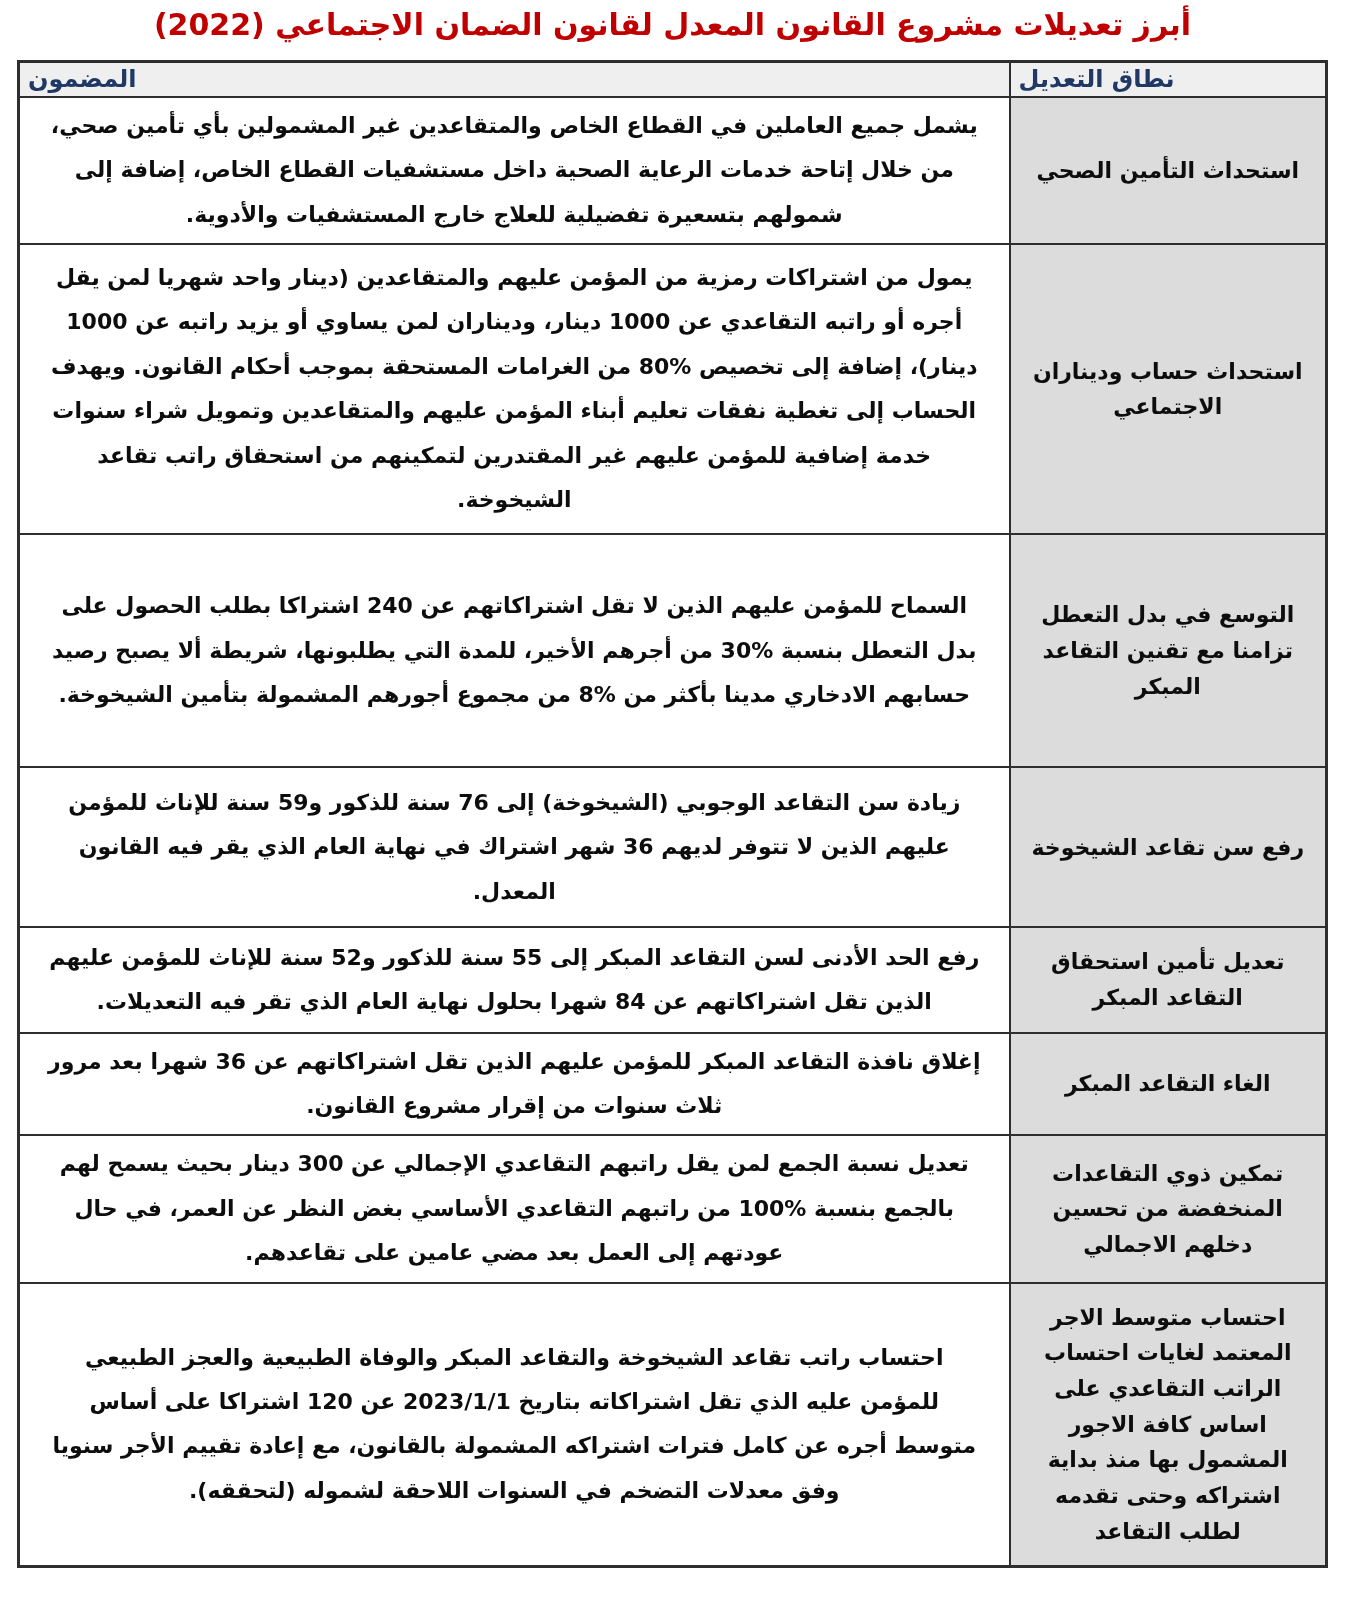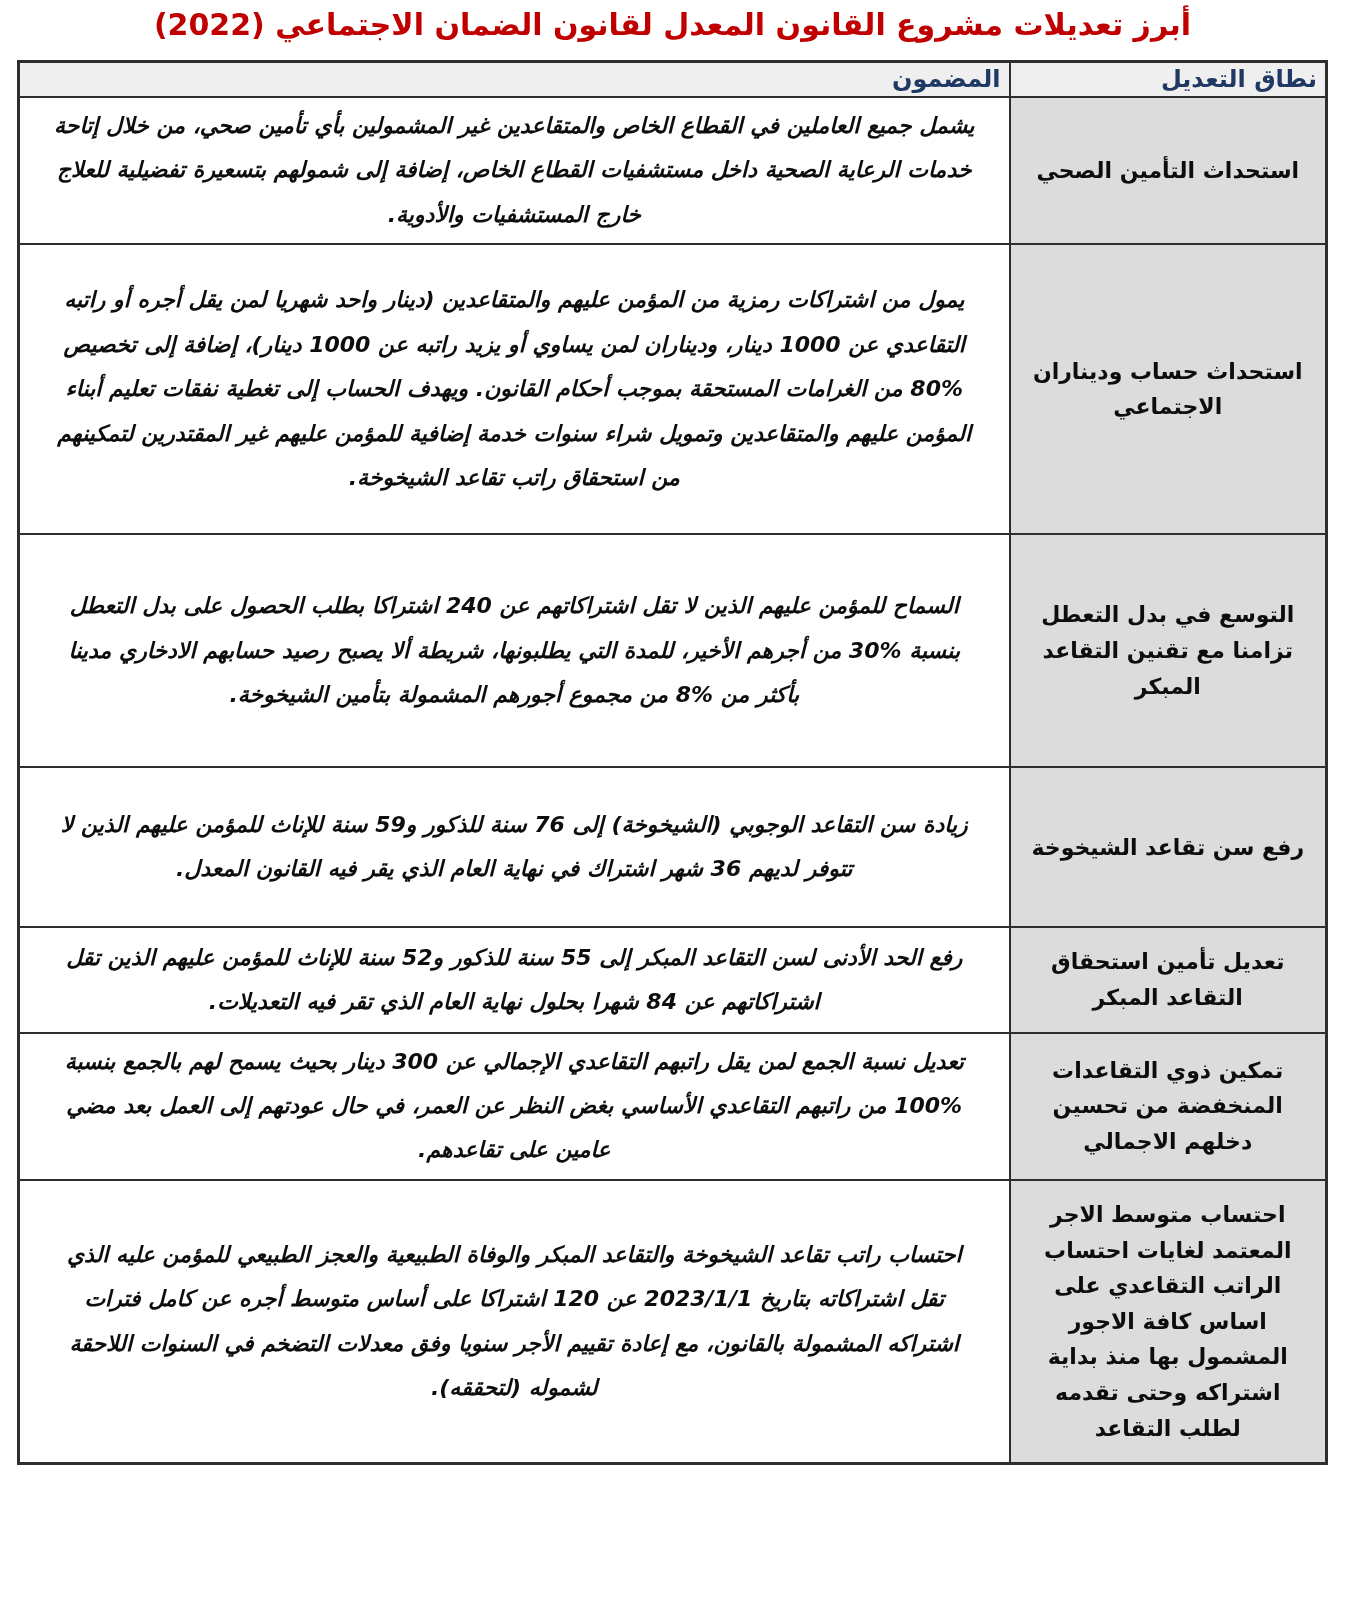--- a/index.html
+++ b/index.html
@@ -39,37 +39,36 @@
     border:2px solid var(--border-color);
     vertical-align:middle;
     font-weight:bold;
     color:#0d0d0d;
   }
   thead th{
     height:36px;
     background:var(--header-bg);
     color:var(--header-text);
     font-size:24px;
-    text-align:right;
+    text-align:left;
     padding:2px 8px;
   }
   td.scope-cell{
     background:var(--scope-bg);
     text-align:center;
     font-size:22px;
     line-height:1.62;
     padding:16px 12px;
   }
   td.content-cell{
     background:#ffffff;
     text-align:center;
     font-size:22px;
     line-height:2.02;
     padding:6px 28px;
-    font-style:italic;
   }
   tr.r1{height:144px;}
   tr.r2{height:290px;}
   tr.r3{height:118px;}
   tr.r4{height:233px;}
   tr.r5{height:160px;}
   tr.r6{height:93px;}
   tr.r7{height:94px;}
   tr.r8{height:136px;}
   tr.r9{height:221px;}
@@ -104,20 +103,24 @@
       <td class="content-cell">السماح للمؤمن عليهم الذين لا تقل اشتراكاتهم عن 240 اشتراكا بطلب الحصول على بدل التعطل بنسبة %30 من أجرهم الأخير، للمدة التي يطلبونها، شريطة ألا يصبح رصيد حسابهم الادخاري مدينا بأكثر من %8 من مجموع أجورهم المشمولة بتأمين الشيخوخة.</td>
     </tr>
     <tr class="r5">
       <td class="scope-cell">رفع سن تقاعد الشيخوخة</td>
       <td class="content-cell">زيادة سن التقاعد الوجوبي (الشيخوخة) إلى 76 سنة للذكور و59 سنة للإناث للمؤمن عليهم الذين لا تتوفر لديهم 36 شهر اشتراك في نهاية العام الذي يقر فيه القانون المعدل.</td>
     </tr>
     <tr class="r6">
       <td class="scope-cell">تعديل تأمين استحقاق التقاعد المبكر</td>
       <td class="content-cell">رفع الحد الأدنى لسن التقاعد المبكر إلى 55 سنة للذكور و52 سنة للإناث للمؤمن عليهم الذين تقل اشتراكاتهم عن 84 شهرا بحلول نهاية العام الذي تقر فيه التعديلات.</td>
     </tr>
+    <tr class="r7">
+      <td class="scope-cell">الغاء التقاعد المبكر</td>
+      <td class="content-cell">إغلاق نافذة التقاعد المبكر للمؤمن عليهم الذين تقل اشتراكاتهم عن 36 شهرا بعد مرور ثلاث سنوات من إقرار مشروع القانون.</td>
+    </tr>
     <tr class="r8">
       <td class="scope-cell">تمكين ذوي التقاعدات المنخفضة من تحسين دخلهم الاجمالي</td>
       <td class="content-cell">تعديل نسبة الجمع لمن يقل راتبهم التقاعدي الإجمالي عن 300 دينار بحيث يسمح لهم بالجمع بنسبة %100 من راتبهم التقاعدي الأساسي بغض النظر عن العمر، في حال عودتهم إلى العمل بعد مضي عامين على تقاعدهم.</td>
     </tr>
     <tr class="r9">
       <td class="scope-cell">احتساب متوسط الاجر المعتمد لغايات احتساب الراتب التقاعدي على اساس كافة الاجور المشمول بها منذ بداية اشتراكه وحتى تقدمه لطلب التقاعد</td>
       <td class="content-cell">احتساب راتب تقاعد الشيخوخة والتقاعد المبكر والوفاة الطبيعية والعجز الطبيعي للمؤمن عليه الذي تقل اشتراكاته بتاريخ 2023/1/1 عن 120 اشتراكا على أساس متوسط أجره عن كامل فترات اشتراكه المشمولة بالقانون، مع إعادة تقييم الأجر سنويا وفق معدلات التضخم في السنوات اللاحقة لشموله (لتحققه).</td>
     </tr>
   </tbody>
 </table>

